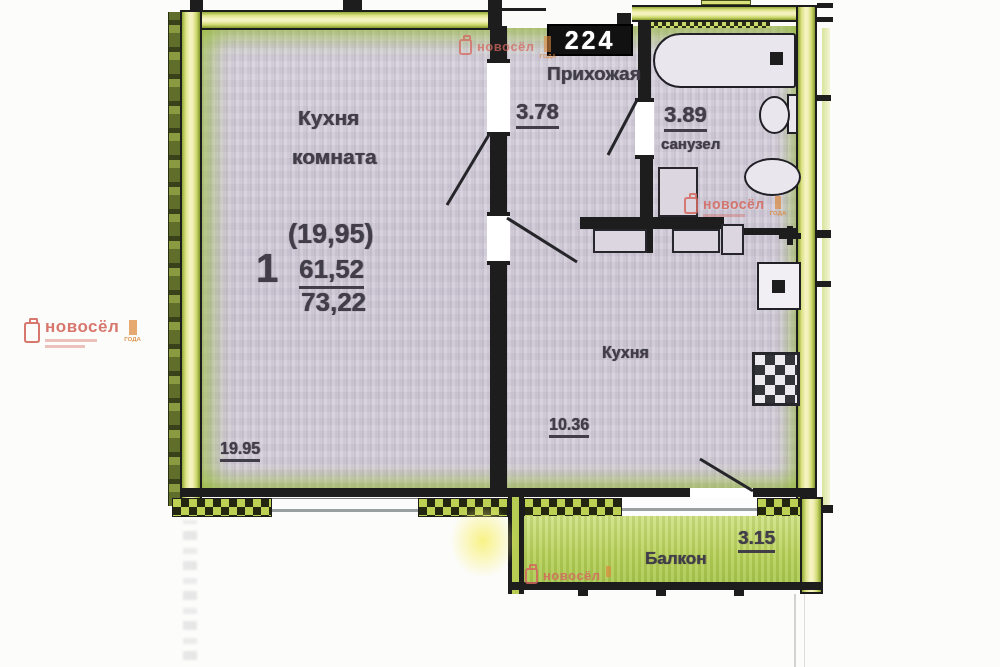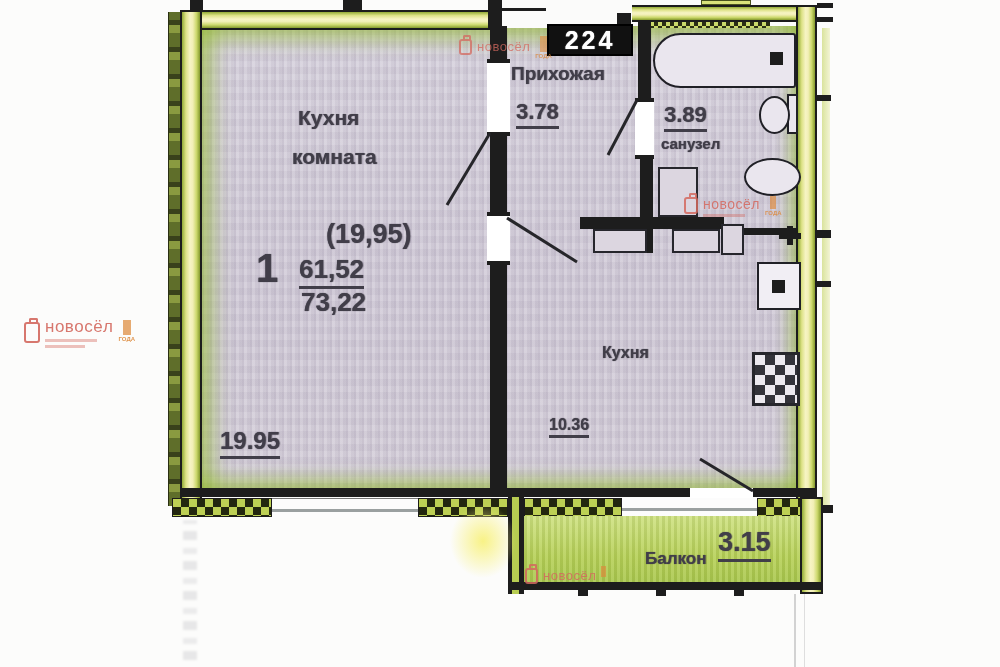--- a/index.html
+++ b/index.html
@@ -43,21 +43,21 @@
   }
   .und{border-bottom:3px solid #413e49;padding-bottom:1px;}
   .badge{
     background:#111;color:#fff;display:flex;align-items:center;justify-content:center;
     font-weight:bold;font-size:25px;letter-spacing:3px;border:2px solid #000;box-sizing:border-box;
     text-shadow:0 0 1px #fff;
   }
   .wm{color:#d4695f;display:flex;align-items:flex-start;gap:5px;opacity:.9;}
   .wm-house{display:inline-block;border:2px solid currentColor;border-radius:3px;position:relative;flex:none;}
   .wm-house:after{content:"";position:absolute;left:25%;top:-6px;width:45%;height:4px;border:2px solid currentColor;border-bottom:none;border-radius:2px 2px 0 0;}
-  .wm-brand{font-weight:normal;letter-spacing:.5px;line-height:1;}
+  .wm-brand{font-weight:bold;letter-spacing:.5px;line-height:1;}
   .wm-tag{height:3px;background:currentColor;opacity:.45;margin-top:3px;}
   .wm-award{color:#dd8a3c;display:flex;flex-direction:column;align-items:center;gap:1px;flex:none;}
   .wm-award .bar{background:currentColor;opacity:.8;}
   .wm-award .gd{font-size:6px;font-weight:bold;line-height:1;}
   .olive{background:repeating-linear-gradient(0deg,#5f6e2a 0 14px,#8a9a40 14px 22px,#39411b 22px 27px);border-left:1px solid #2a2f12;}
   .ghost{opacity:.30;filter:blur(1px);background:repeating-linear-gradient(0deg,#b9b9bd 0 9px,transparent 9px 16px,#c6c6ca 16px 22px,transparent 22px 30px);}
 </style>
 </head>
 <body>
 
@@ -151,31 +151,31 @@
 <svg class="abs" style="left:0;top:0;" width="1000" height="667" viewBox="0 0 1000 667">
   <line x1="490" y1="133" x2="447" y2="205" stroke="#26262a" stroke-width="3"></line>
   <line x1="507" y1="218" x2="577" y2="262" stroke="#26262a" stroke-width="3"></line>
   <line x1="637" y1="100" x2="608" y2="155" stroke="#26262a" stroke-width="3"></line>
   <line x1="700" y1="459" x2="753" y2="491" stroke="#26262a" stroke-width="3"></line>
 </svg>
 
 <div class="abs txt" style="left:298px;top:106px;font-size:21px;">Кухня</div>
 <div class="abs txt" style="left:292px;top:145px;font-size:21px;">комната</div>
 <div class="abs txt" style="left:256px;top:246px;font-size:40px;">1</div>
-<div class="abs txt" style="left:288px;top:219px;font-size:27px;margin-left:38px;">(19,95)</div>
+<div class="abs txt" style="left:288px;top:219px;font-size:27px;">(19,95)</div>
 <div class="abs txt und" style="left:299px;top:254px;font-size:26px;">61,52</div>
 <div class="abs txt" style="left:301px;top:287px;font-size:26px;">73,22</div>
-<div class="abs txt und" style="left:220px;top:427px;font-size:24px;">19.95</div>
-<div class="abs txt" style="left:511px;top:63px;font-size:19px;">Прихожая</div>
+<div class="abs txt und" style="left:220px;top:440px;font-size:16px;">19.95</div>
+<div class="abs txt" style="left:511px;top:63px;font-size:19px;padding-left:36px;">Прихожая</div>
 <div class="abs txt und" style="left:516px;top:99px;font-size:22px;">3.78</div>
 <div class="abs txt und" style="left:664px;top:102px;font-size:22px;">3.89</div>
 <div class="abs txt" style="left:661px;top:135px;font-size:15px;">санузел</div>
 <div class="abs txt" style="left:602px;top:344px;font-size:16px;">Кухня</div>
 <div class="abs txt und" style="left:549px;top:416px;font-size:16px;">10.36</div>
-<div class="abs txt und" style="left:718px;top:527px;font-size:27px;">3.15</div>
+<div class="abs txt und" style="left:738px;top:527px;font-size:19px;">3.15</div>
 <div class="abs txt" style="left:645px;top:549px;font-size:17px;">Балкон</div>
 
 <div class="abs wm" style="left:24px;top:318px;">
   <span class="wm-house" style="width:12px;height:17px;margin-top:4px;"></span>
   <span>
     <span class="wm-brand" style="font-size:17px;">новосёл</span>
     <span class="wm-tag" style="display:block;width:52px;"></span>
     <span class="wm-tag" style="display:block;width:40px;"></span>
   </span>
   <span class="wm-award" style="margin-top:2px;">

